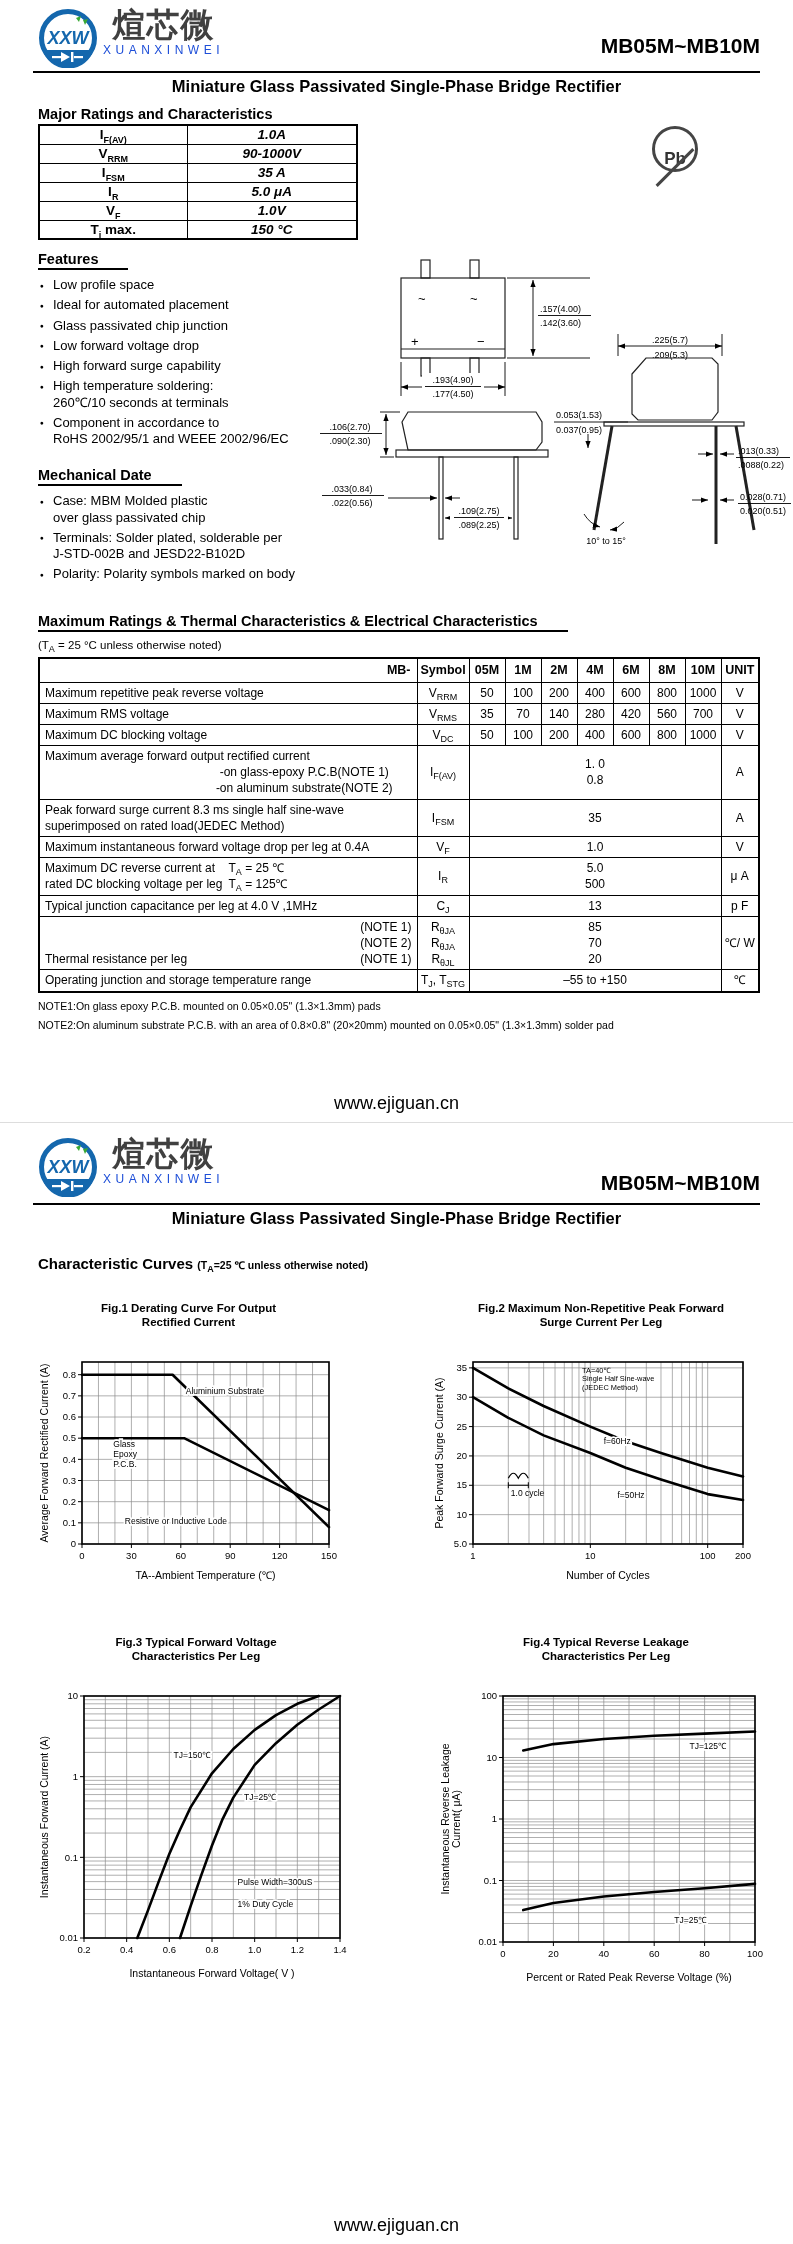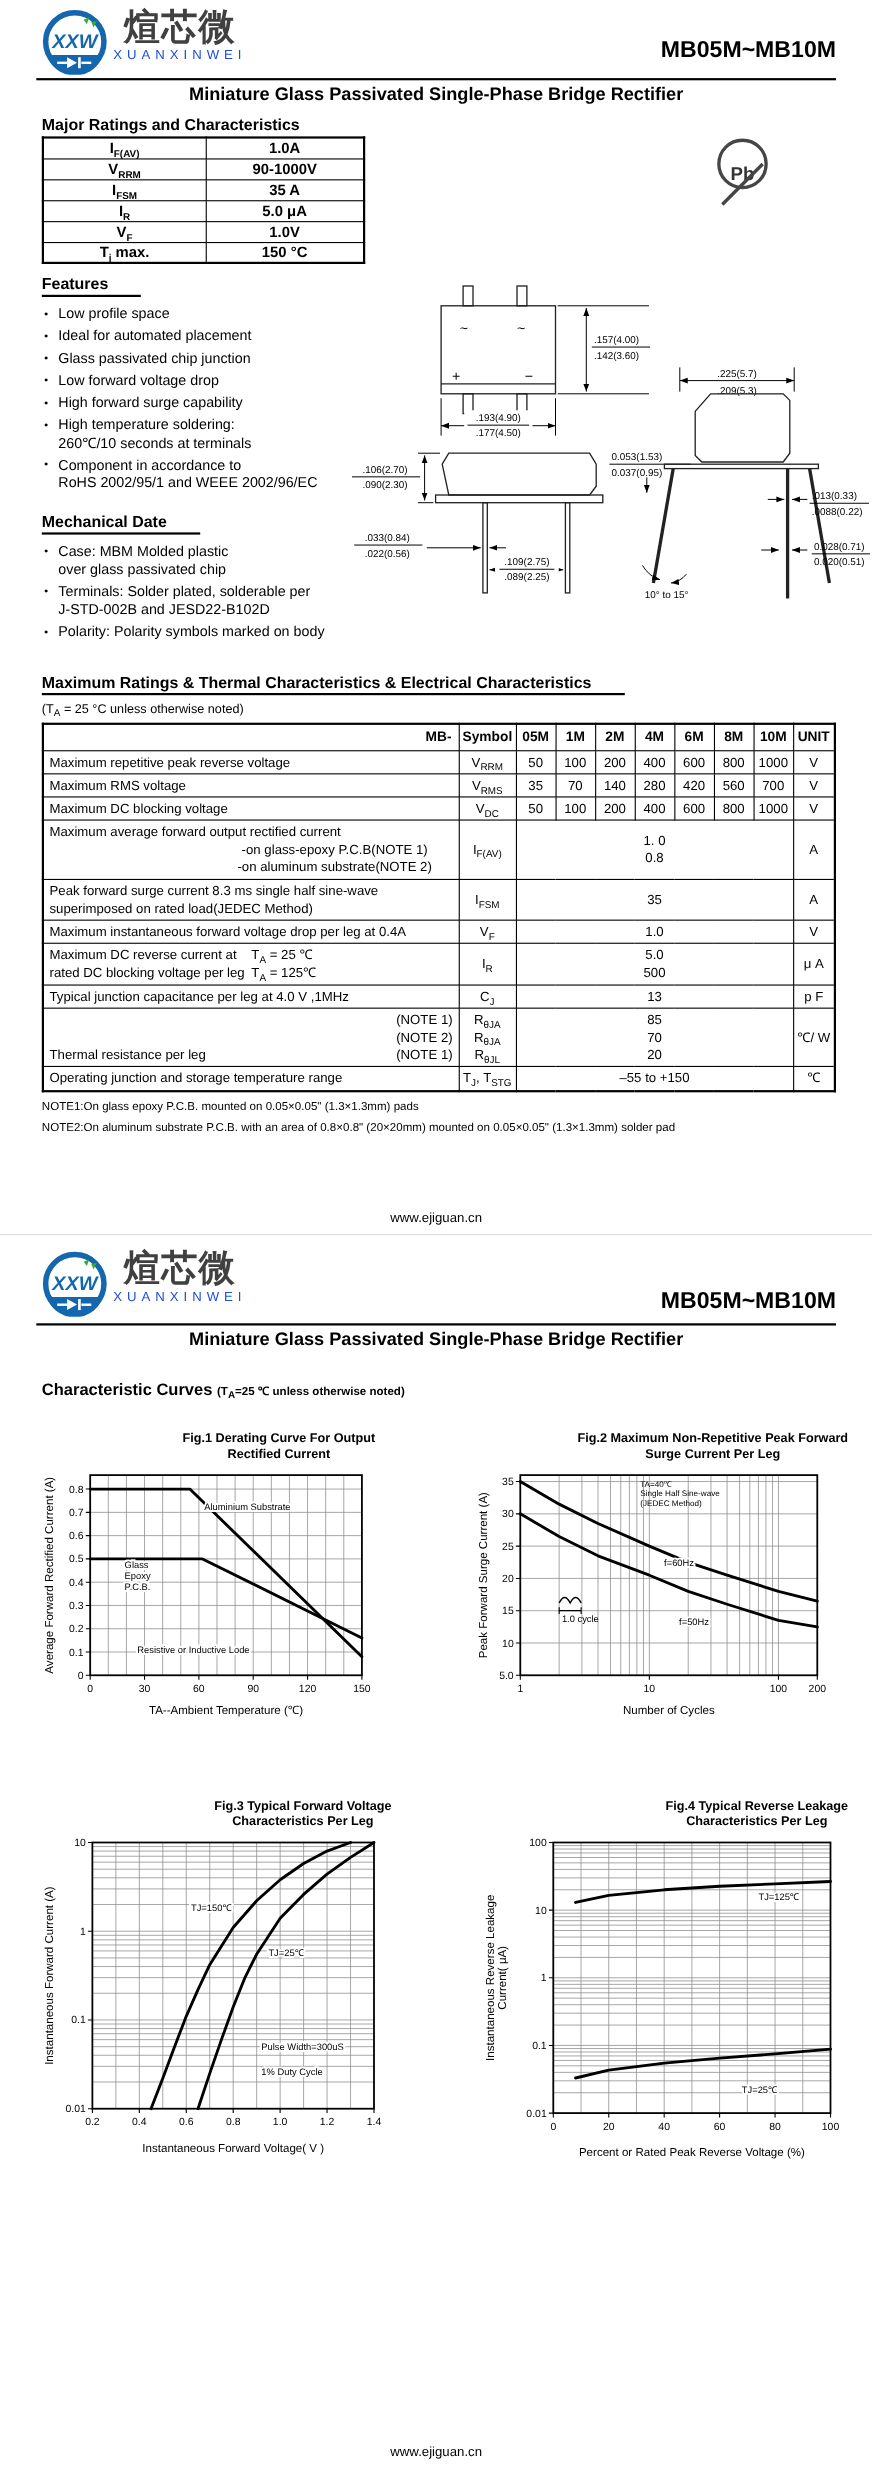--- a/index.html
+++ b/index.html
@@ -18,21 +18,21 @@
   .subtitle{position:absolute;top:77px;left:0;right:0;text-align:center;font-size:16.5px;font-weight:bold;}
 
   .sec-head{font-size:14.5px;font-weight:bold;}
   .underlined{display:inline-block;border-bottom:2.5px solid #000;padding-right:30px;padding-bottom:1px;}
 
   
   .major-h{position:absolute;left:38px;top:106px;font-size:14.5px;font-weight:bold;}
   table.major{position:absolute;left:38px;top:124px;border-collapse:collapse;border:2.5px solid #000;}
   table.major td{border:1.5px solid #000;font-weight:bold;text-align:center;font-size:13.5px;padding:1px 4px;height:19px;}
   table.major td.msym{width:148px;}
-  table.major td.mval{width:144px;}
+  table.major td.mval{width:170px;font-style:italic;}
   sub{font-size:9px;line-height:0;}
 
   
   .pb{position:absolute;left:652px;top:126px;width:46px;height:46px;border:3px solid #454545;border-radius:50%;color:#333;
       display:flex;align-items:flex-end;justify-content:center;font-size:17px;font-weight:bold;}
   .pb-slash{position:absolute;width:52px;height:3px;background:#454545;transform:rotate(-45deg);}
 
   
   .leftcol{position:absolute;left:38px;top:250px;width:268px;}
   ul.blist{list-style:none;margin-top:7px;font-size:13px;}
@@ -52,29 +52,29 @@
   table.spec tr.hrow td{font-weight:bold;font-size:12.5px;height:24px;}
   table.spec td.param{text-align:left;padding-left:5px;}
   table.spec td.mbr{text-align:right;padding-right:6px;}
   .ln.ind{text-align:center;padding-left:150px;}
   .cw{display:flex;width:100%;}
   .colL{flex:1;text-align:left;}
   .colR{width:185px;text-align:left;}
   .colR2{width:86px;text-align:right;padding-right:2px;}
   .vc{display:flex;flex-direction:column;justify-content:flex-end;}
   .note{font-size:10.5px;margin-top:7px;}
-  .footer{position:absolute;bottom:8px;left:0;right:0;text-align:center;font-size:12px;}
+  .footer{position:absolute;bottom:8px;left:0;right:0;text-align:center;font-size:18px;}
 
   
   .curves-h{position:absolute;left:38px;top:132px;font-size:15px;font-weight:bold;}
   .curves-cond{font-size:10.5px;font-weight:bold;}
   .figrow{position:absolute;left:36px;right:22px;display:flex;justify-content:space-between;}
   .figrow1{top:178px;}
   .figrow2{top:512px;}
-  figure.fig{display:flex;flex-direction:column;align-items:flex-end;}
+  figure.fig{display:flex;flex-direction:column;align-items:center;gap:21px;}
   .fig-title{font-size:11.5px;font-weight:bold;text-align:center;white-space:pre-line;line-height:1.25;margin-bottom:3px;}
   figure svg text{font-family:"Liberation Sans",sans-serif;}
 </style>
 </head>
 <body>
 
 <div class="page">
   <header>
     <div class="logo">
       <svg class="logo-mark" viewBox="0 0 60 60">

